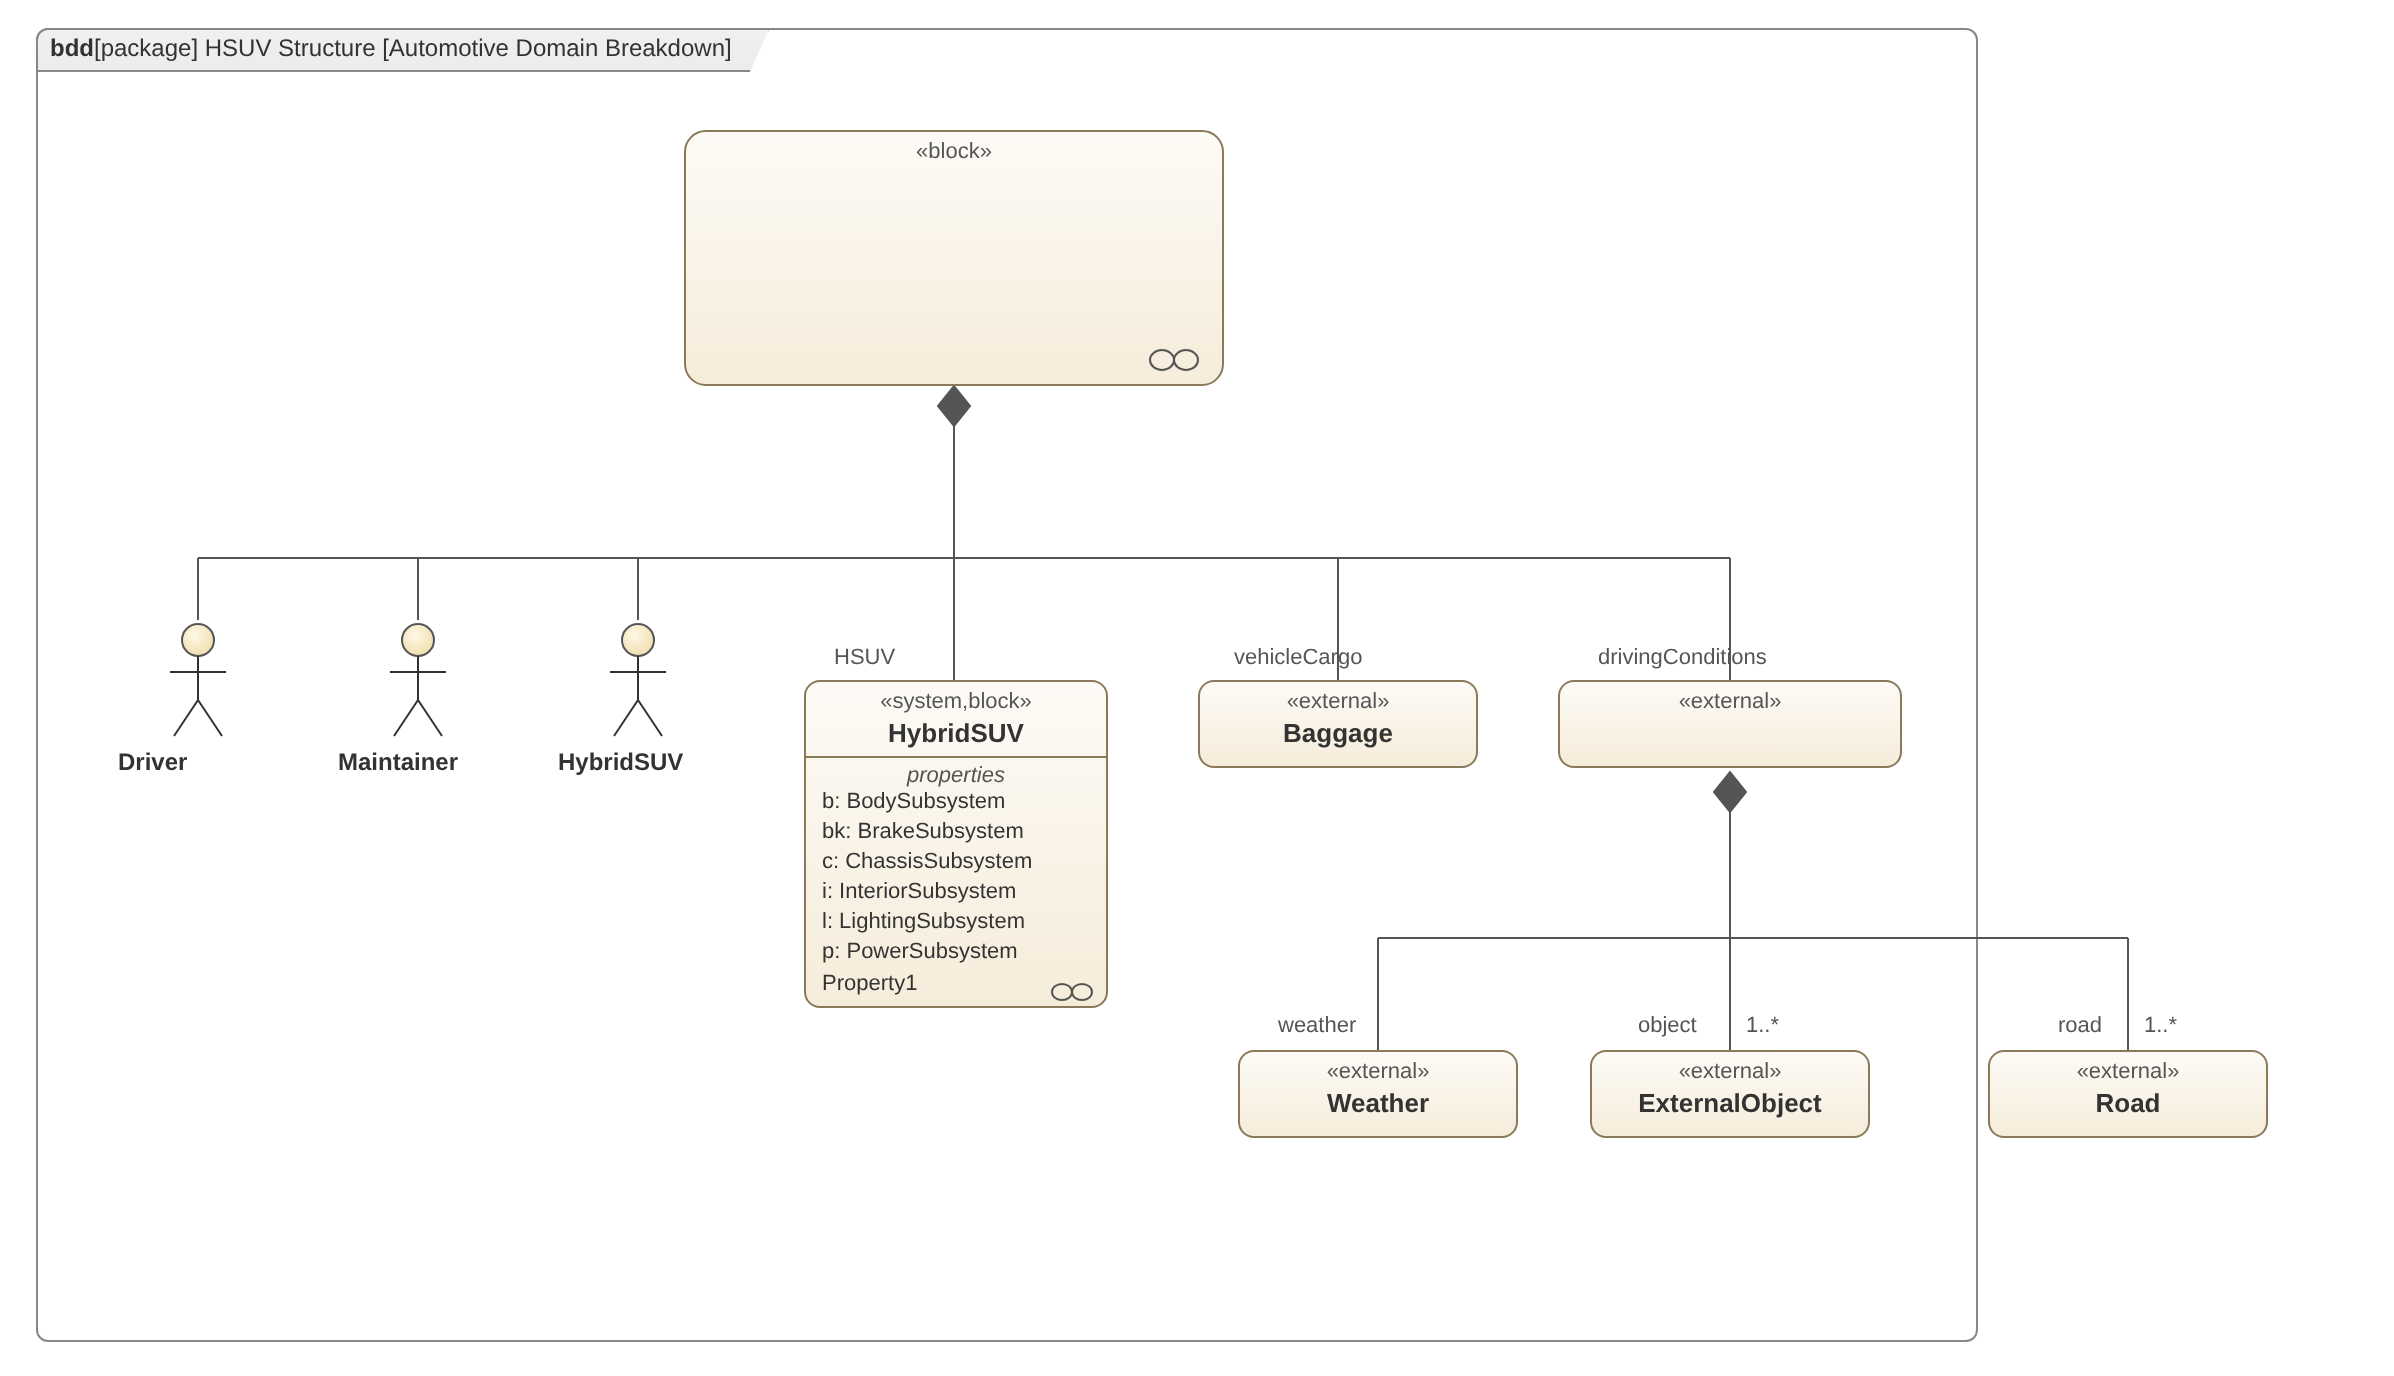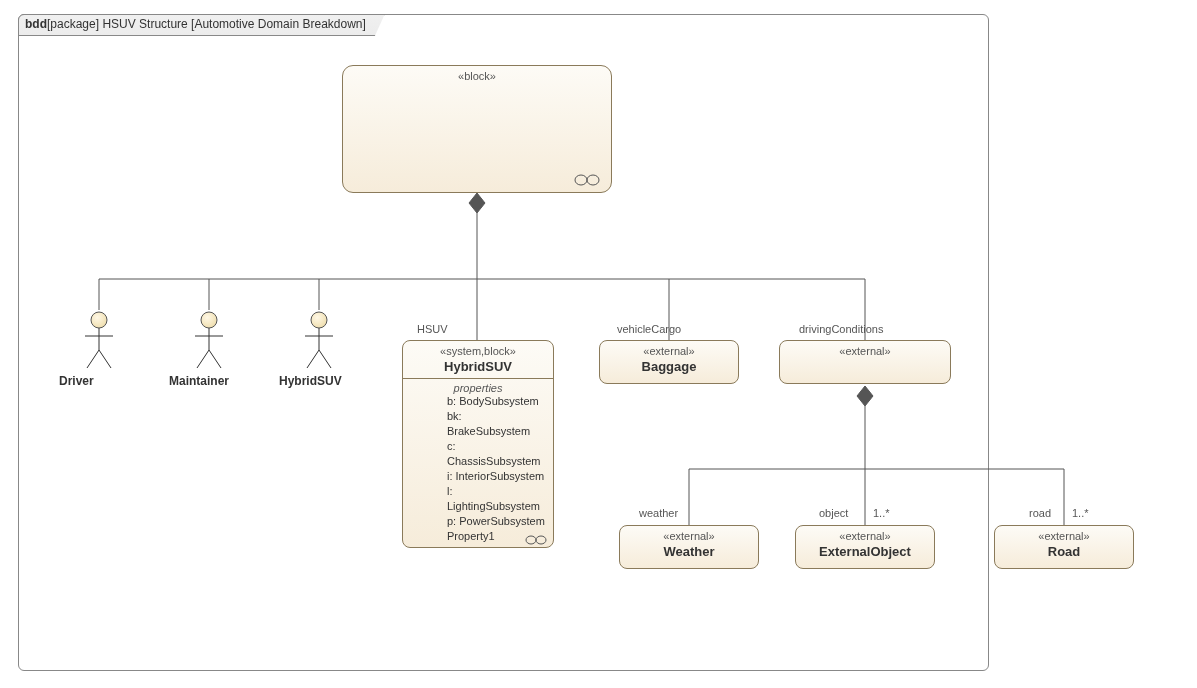--- a/index.html
+++ b/index.html
@@ -58,21 +58,21 @@
     border-top: 1px solid #8a7a5a;
     text-align: left;
     padding: 3px 8px;
   }
   .section .hdr {
     font-style: italic;
     text-align: center;
     font-size: 11px;
     color: #555;
   }
-  .section .row { font-size: 11px; line-height: 15px; color:#333;margin-left:36px; }
+  .section .row { font-size: 11px; line-height: 15px; color:#333; }
   .glyph {
     position: absolute;
   }
   .glyph svg { display:block; }
   .actor {
     position: absolute;
     width: 80px;
   }
   .actor svg { display:block; margin:0 auto; }
   .actor .label {

